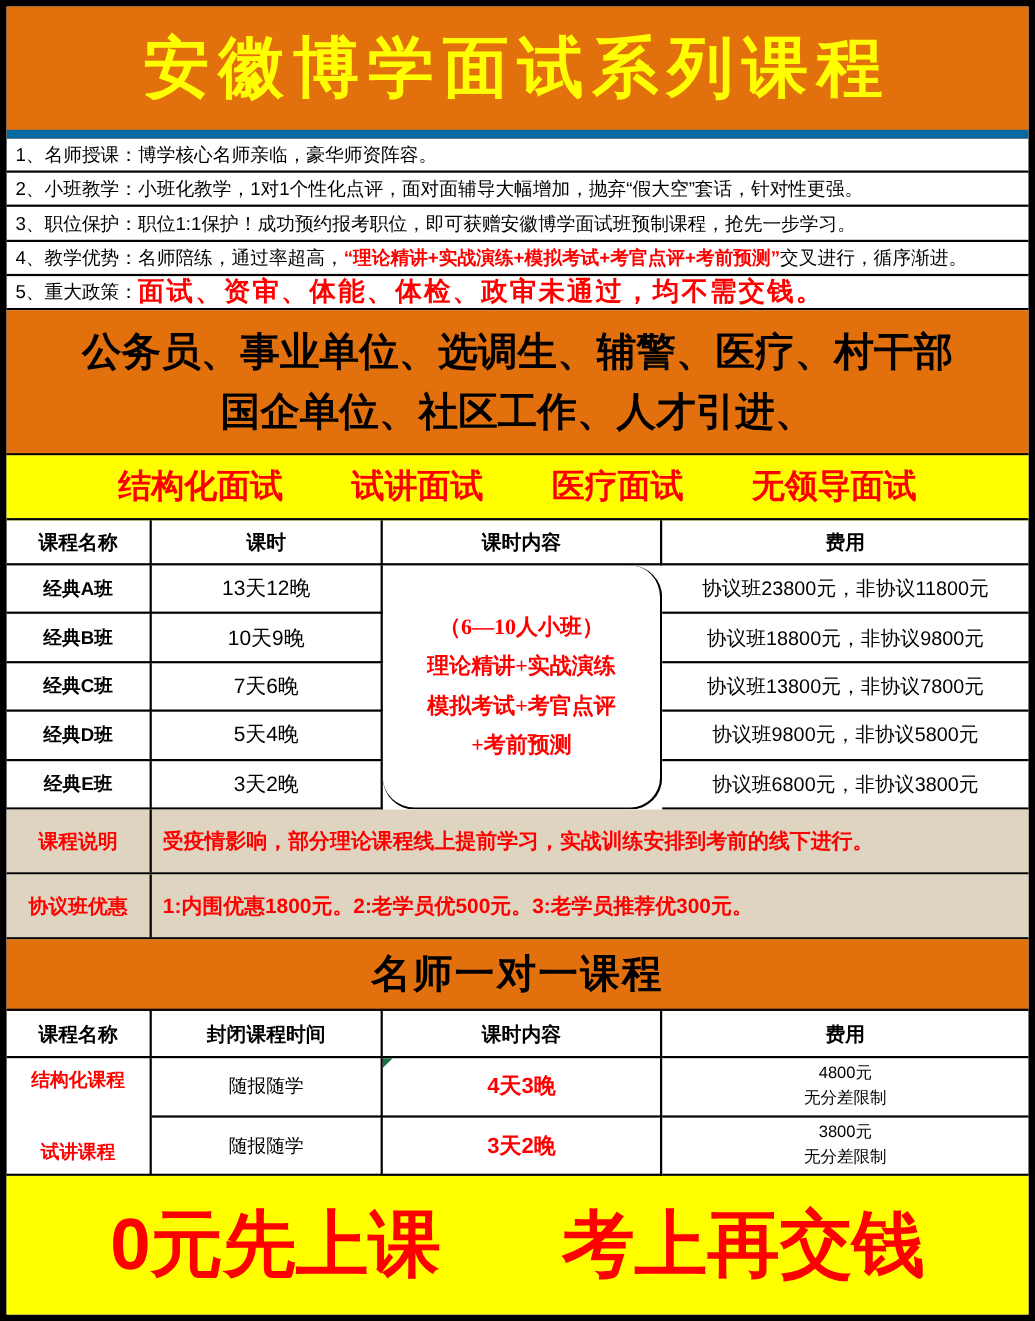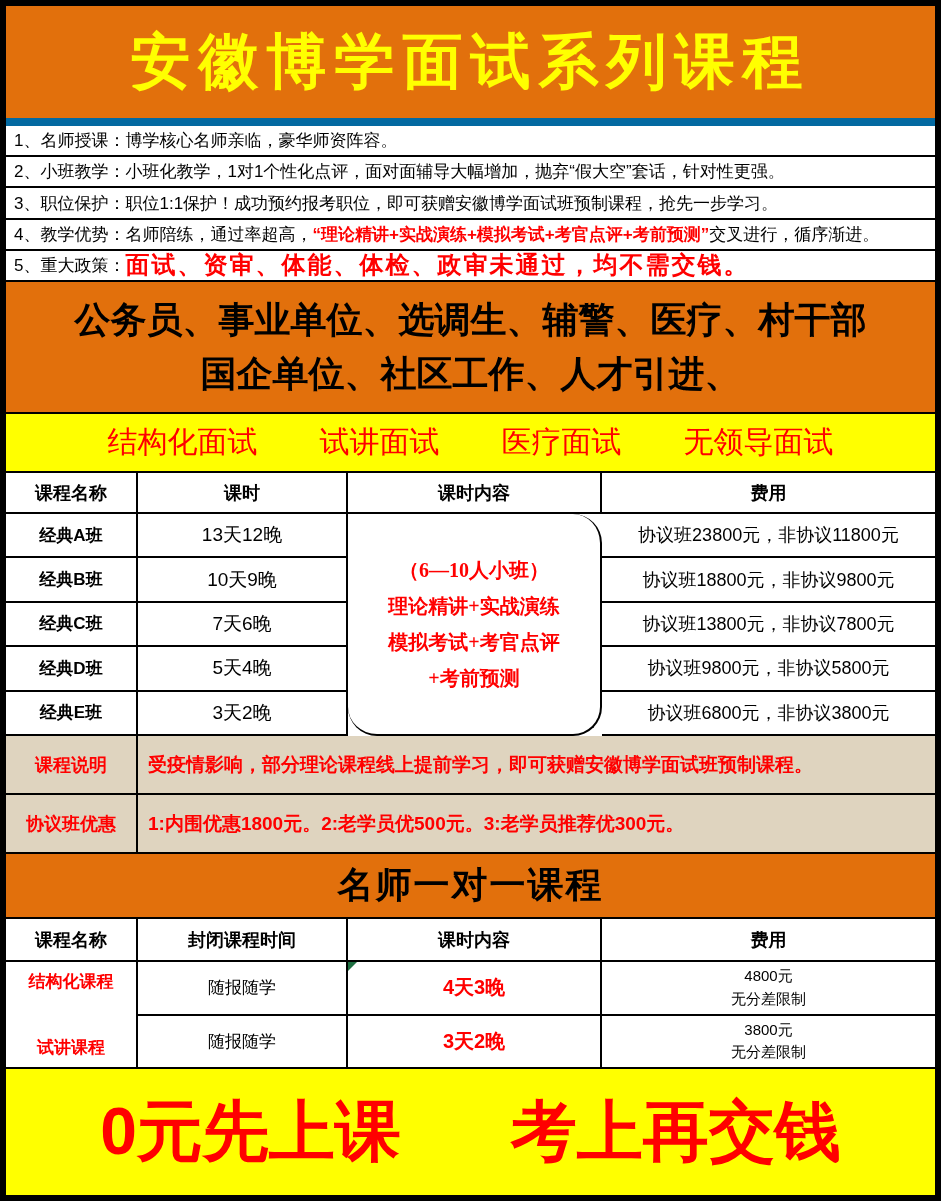--- a/index.html
+++ b/index.html
@@ -20,21 +20,21 @@
     padding:0 8px;font-size:17px;white-space:nowrap;overflow:hidden;}
   .f-red{color:#FF0000;font-weight:bold;}
   .feature-policy .f-red{font-size:24px;font-family:"Liberation Serif",serif;letter-spacing:2px;}
   
   .audience{flex:none;height:130px;background:#E2700C;border-bottom:2px solid #000;
     display:flex;flex-direction:column;align-items:center;justify-content:center;
     font-weight:bold;font-size:36px;line-height:1.5;text-align:center;}
   
   .types{flex:none;height:57px;background:#FFFF00;border-bottom:2px solid #000;
     display:flex;align-items:center;justify-content:center;gap:62px;
-    color:#FF0000;font-weight:normal;font-size:30px;white-space:nowrap;}
+    color:#FF0000;font-weight:bold;font-size:30px;white-space:nowrap;}
   
   .table1{flex:none;height:263px;display:grid;
     grid-template-columns:132px 210px 254px 1fr;
     grid-template-rows:41px repeat(5,1fr);}
   .table2{flex:none;height:150px;display:grid;
     grid-template-columns:132px 210px 254px 1fr;
     grid-template-rows:43px 1fr 1fr;}
   .cell{border-right:2px solid #000;border-bottom:2px solid #000;
     display:flex;align-items:center;justify-content:center;text-align:center;}
   .cell.last-col{border-right:none;}
@@ -144,21 +144,21 @@
     <div class="cell content-cell" style="grid-area:2/3/7/4">
       <div>（6—10人小班）</div>
       <div>理论精讲+实战演练</div>
       <div>模拟考试+考官点评</div>
       <div>+考前预测</div>
     </div>
   </div>
 
   <div class="note-row">
     <div class="note-label">课程说明</div>
-    <div class="note-text">受疫情影响，部分理论课程线上提前学习，即可获赠安徽博学面试班预制课程。</div>
+    <div class="note-text">受疫情影响，部分理论课程线上提前学习，实战训练安排到考前的线下进行。</div>
   </div>
   <div class="note-row">
     <div class="note-label">协议班优惠</div>
     <div class="note-text">1:内围优惠1800元。2:老学员优500元。3:老学员推荐优300元。</div>
   </div>
 
   <div class="banner2">名师一对一课程</div>
 
   <div class="table2">
     <div class="cell th" style="grid-area:1/1">课程名称</div>

